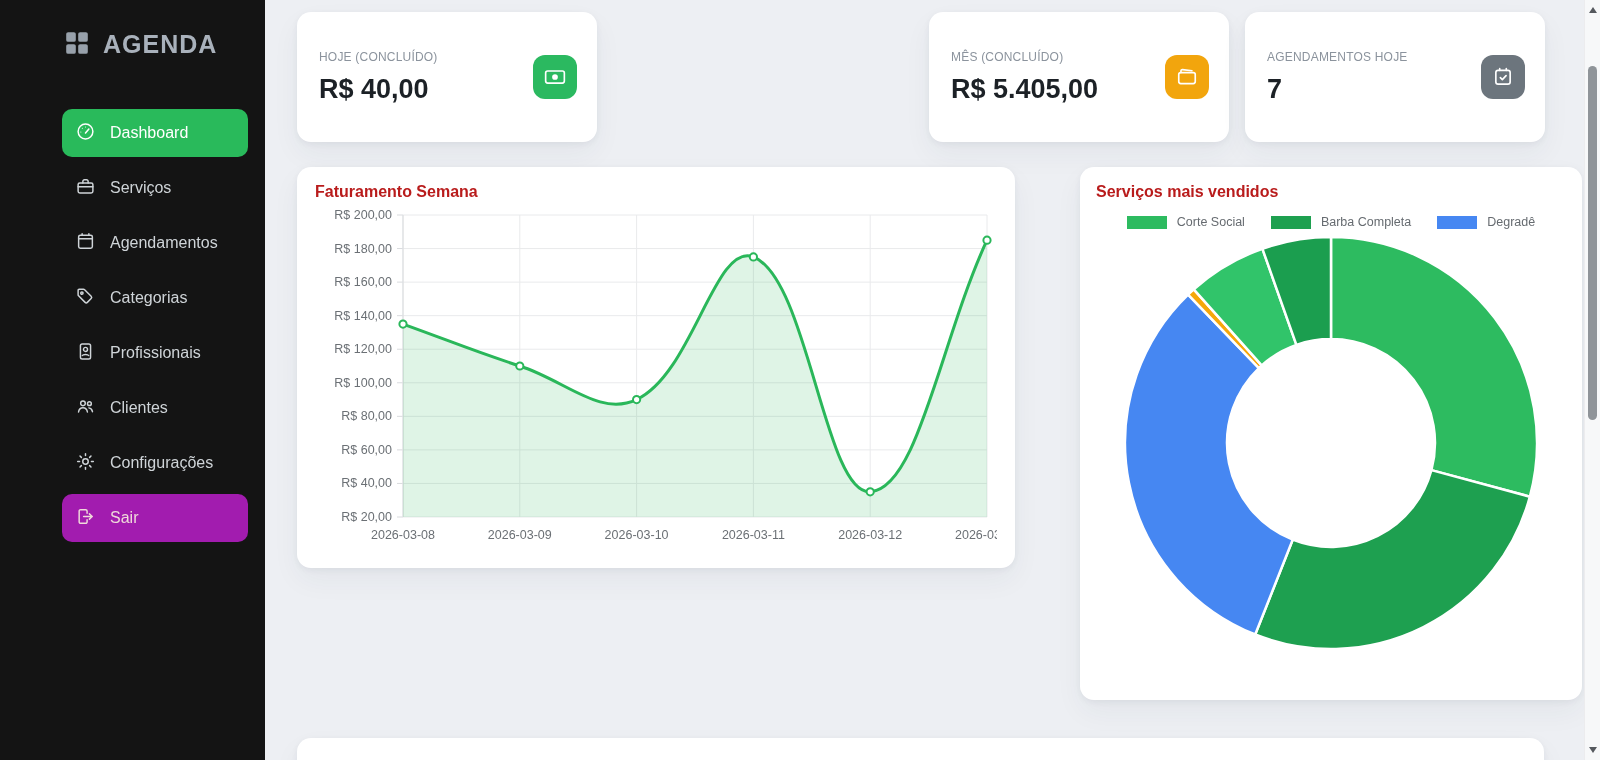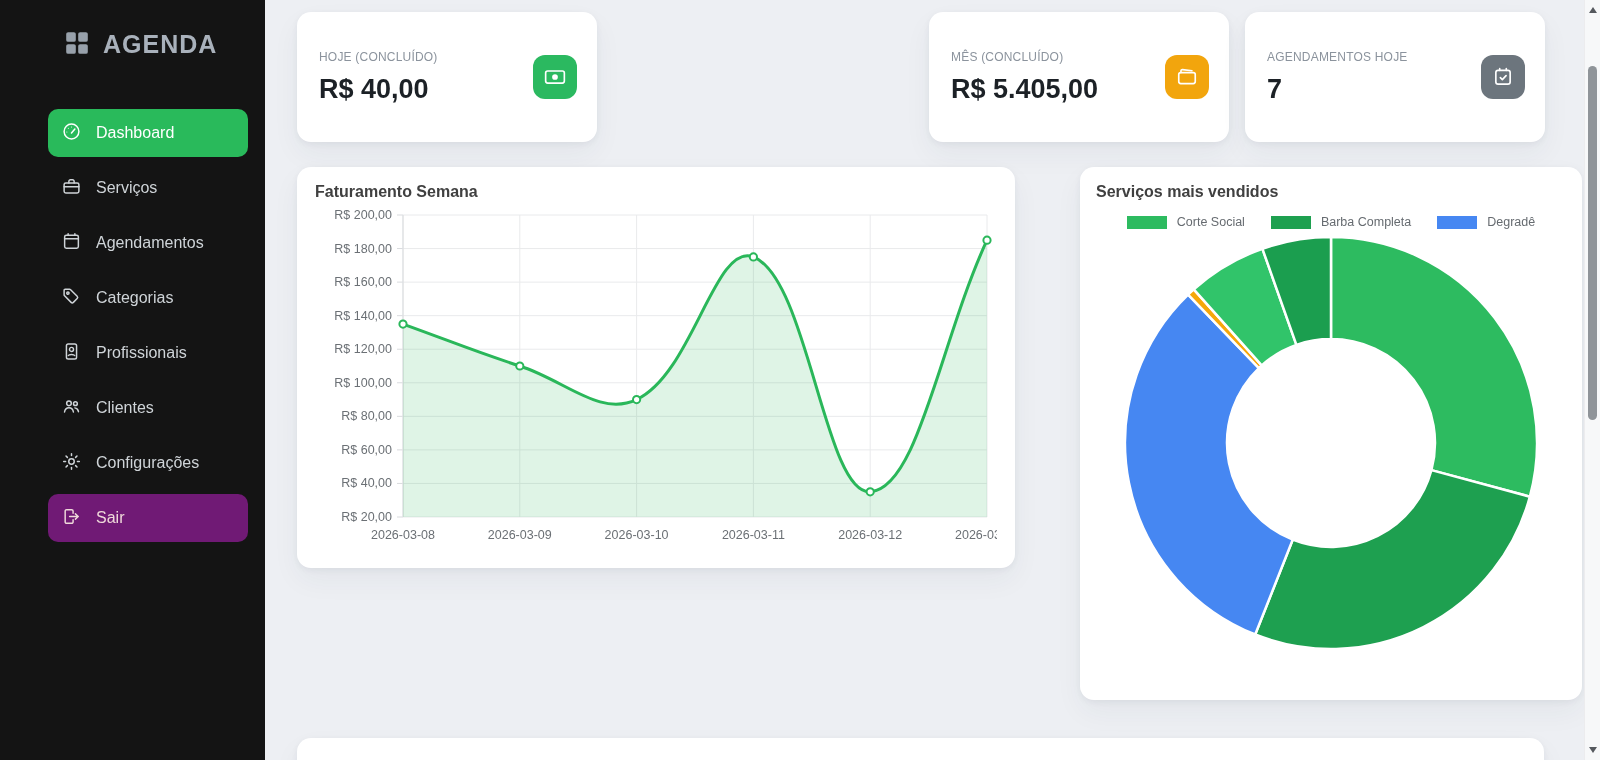--- a/index.html
+++ b/index.html
@@ -4,45 +4,45 @@
 <style>
   * { margin:0; padding:0; box-sizing:border-box; }
   html,body { width:1600px; height:760px; overflow:hidden; }
   body { font-family:"Liberation Sans", sans-serif; background:#edeff3; }
   .app { position:relative; width:1600px; height:760px; overflow:hidden; }
 
   
   .sidebar { position:absolute; left:0; top:0; width:265px; height:760px; background:#141414;padding-left:31px; }
   .logo { display:flex; align-items:center; gap:14px; padding:30px 0 0 34px; }
   .logo-text { color:#a9b1bb; font-size:25px; font-weight:800; letter-spacing:1px; }
-  .nav { margin-top:50px; padding:0 17px; }
+  .nav { margin-top:50px; padding:0 17px;margin-left:14px; }
   .nav-item { display:flex; align-items:center; gap:15px; height:48px; margin-bottom:7px;
               padding:0 14px; border-radius:10px; color:#cfd4d8; font-size:16px; cursor:pointer; }
   .nav-item svg { flex:0 0 auto; }
   .nav-item.active { background:#29ba5b; color:#ffffff; }
-  .nav-item.danger { background:#701a75; color:#efd9da; }
+  .nav-item.danger { background:#a21caf; color:#efd9da; }
 
   
   .content { position:absolute; left:265px; top:0; width:1319px; height:572px;margin-left:12px; }
   .card { position:absolute; background:#ffffff; border-radius:14px;
           box-shadow:0 2px 6px rgba(40,50,70,.06), 0 12px 28px rgba(40,50,70,.05); }
 
   
   .stat-card { width:300px; height:130px; top:12px; padding:0 22px; display:flex;
                flex-direction:column; justify-content:center; gap:10px; }
   .stat-label { font-size:12px; color:#8b939d; letter-spacing:.2px; }
   .stat-value { font-size:27px; font-weight:800; color:#1c2126; }
   .stat-icon { position:absolute; right:20px; top:50%; transform:translateY(-50%);
                width:44px; height:44px; border-radius:12px; display:flex;
                align-items:center; justify-content:center; }
 
   
   .line-card  { left:20px; top:167px; width:718px; height:401px; padding:16px 18px; }
   .donut-card { left:803px; top:167px; width:502px; height:533px; padding:16px 16px; }
-  .card-title { font-size:16px; font-weight:700; color:#404040; }
+  .card-title { font-size:16px; font-weight:700; color:#b91c1c; }
   .bottom-card { left:20px; top:738px; width:1247px; height:80px; }
 
   .donut-legend { margin-top:14px; display:flex; flex-direction:column; gap:9px; }
   .legend-row { display:flex; justify-content:center; gap:26px; }
   .legend-item { display:flex; align-items:center; gap:10px; cursor:pointer; }
   .legend-swatch { width:40px; height:13px; display:inline-block; }
   .legend-label { font-size:12.5px; color:#666b70; }
   .donut-wrap { display:flex; justify-content:center; margin-top:2px; }
 
   

